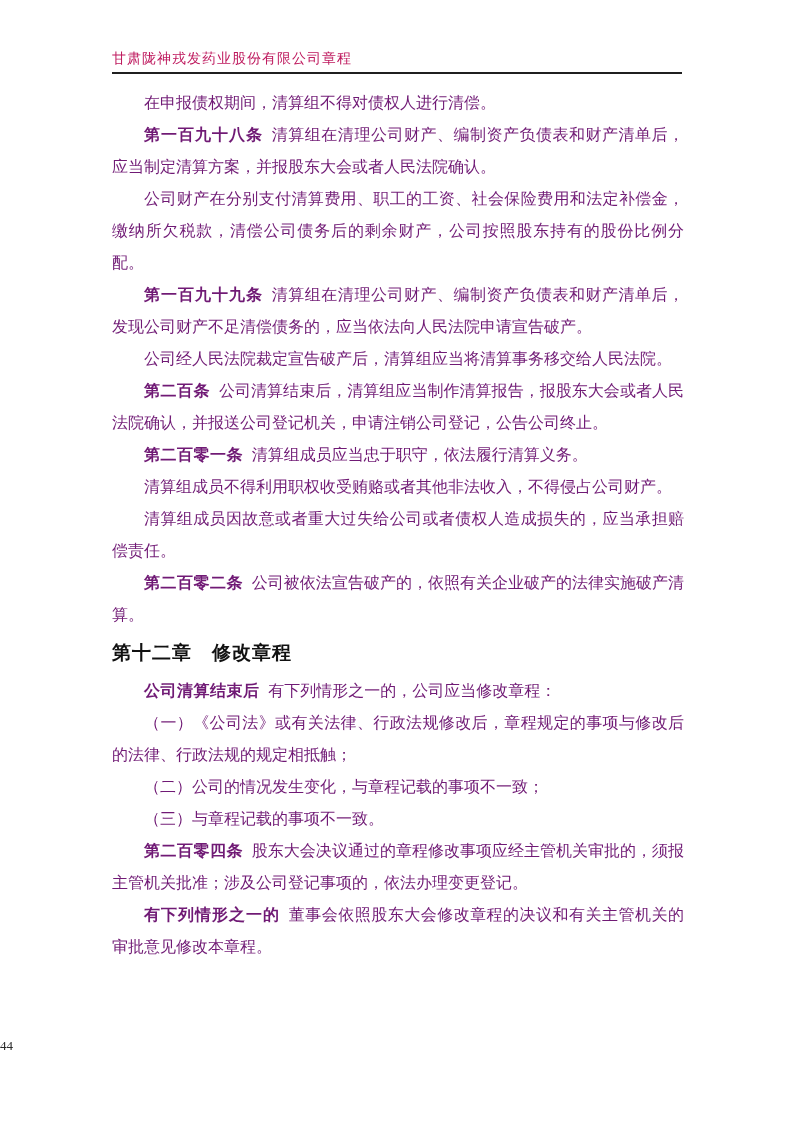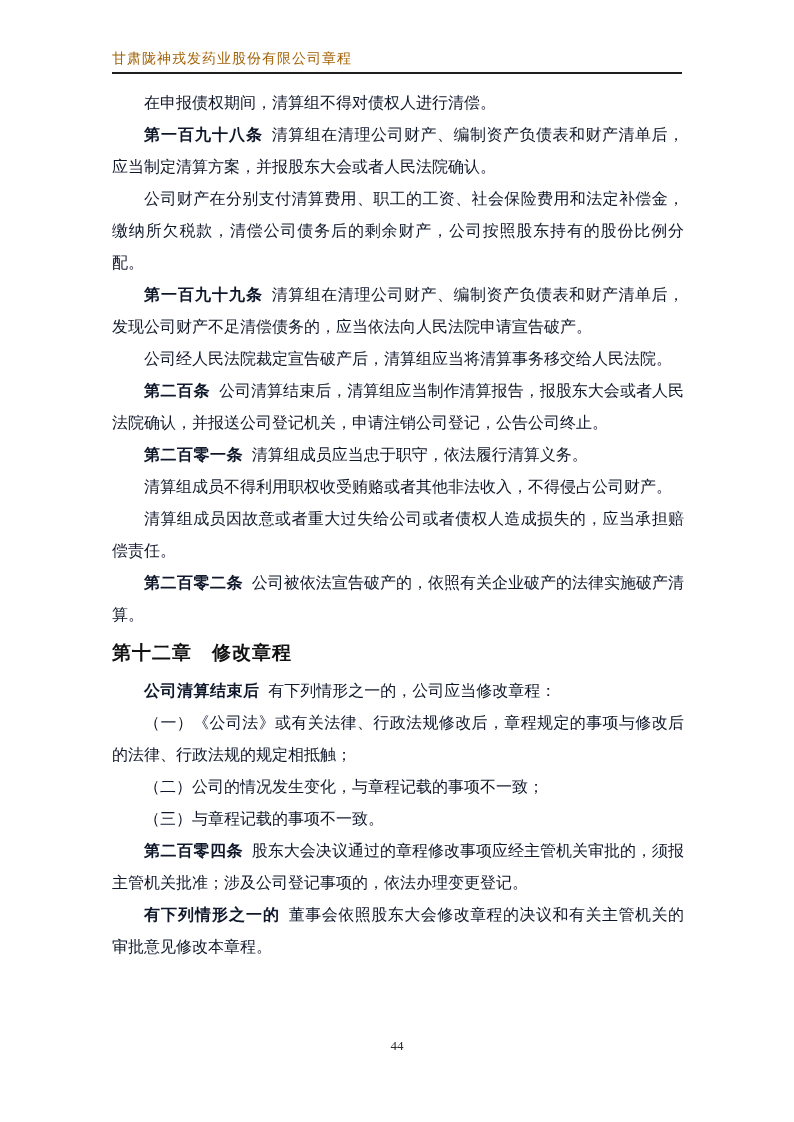--- a/index.html
+++ b/index.html
@@ -18,36 +18,36 @@
     background: #ffffff;
   }
   .page-header {
     position: absolute;
     top: 50px;
     left: 112px;
     width: 570px;
     font-size: 14px;
     line-height: 18px;
     letter-spacing: 1px;
-    color: #a16207;
+    color: #be185d;
     padding-bottom: 4px;
     border-bottom: 2px solid #1f1f1f;
   }
   .content {
     position: absolute;
     top: 87px;
     left: 112px;
     width: 572px;
   }
   .para {
     font-size: 16px;
     line-height: 32px;
     text-align: justify;
     text-indent: 32px;
-    color: #0f172a;
+    color: #701a75;
   }
   .term {
     font-weight: bold;
     margin-right: 0.55em;
     letter-spacing: 0.5px;
   }
   .term:empty { display: none; }
   .chapter {
     font-size: 19px;
     font-weight: bold;
@@ -56,21 +56,21 @@
     text-indent: 0;
     margin: 6px 0;
     letter-spacing: 1px;
     color: #111111;
   }
   .page-footer {
     position: absolute;
     top: 1038px;
     left: 0;
     width: 794px;
-    text-align: center;
+    text-align: left;
     font-size: 13px;
     line-height: 16px;
     color: #2a2a2a;
   }
 </style>
 </head>
 <body>
 
 <div class="page">
 

